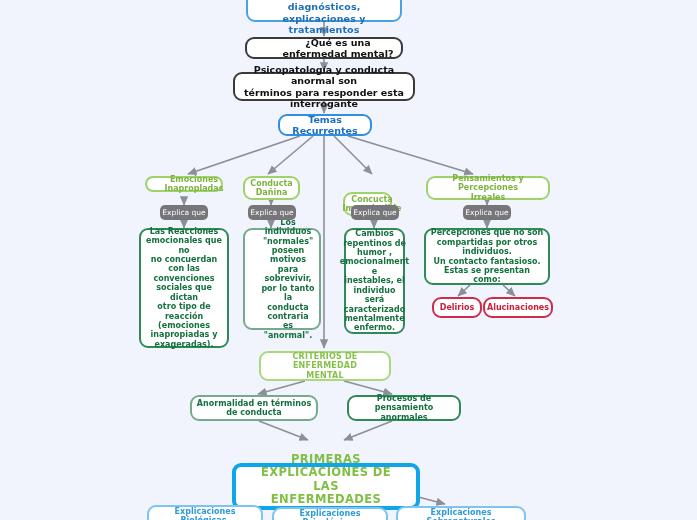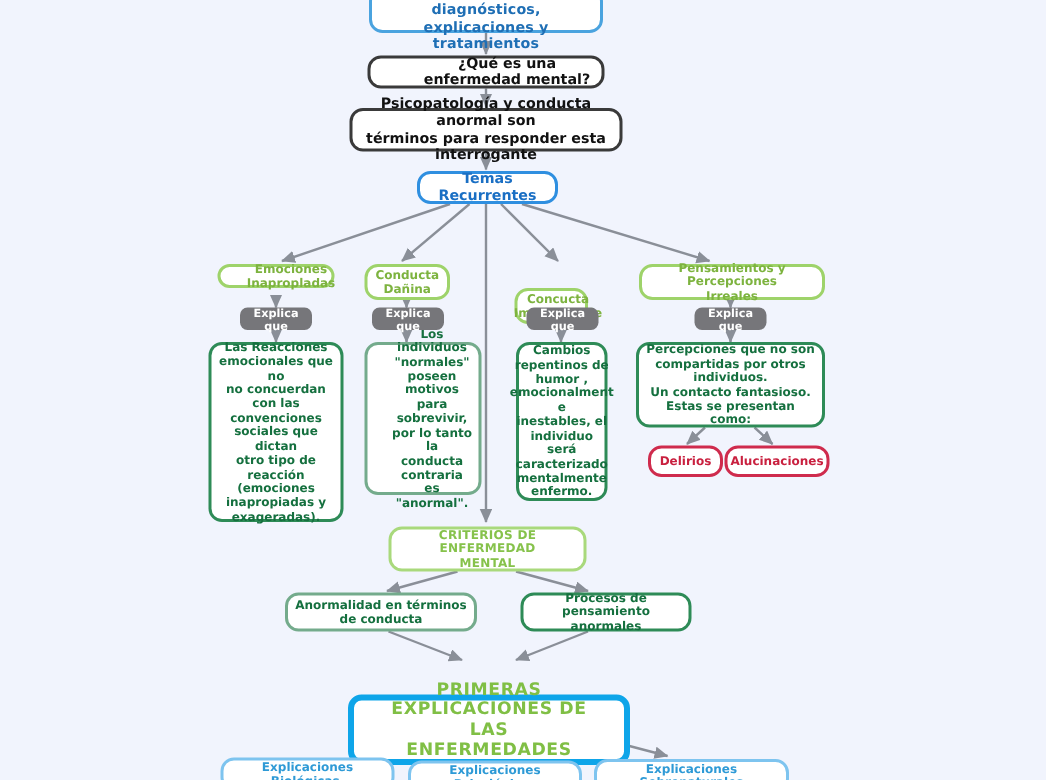--- a/index.html
+++ b/index.html
@@ -102,21 +102,21 @@
     box-sizing: border-box;
     background: #76767a;
     color: #ffffff;
     border-radius: 5px;
     font-size: 7.5px;
     display: flex;
     align-items: center;
     justify-content: center;
     text-align: center;
     z-index: 3;
-    font-weight: bold;
+    font-weight: normal;
   }
 </style>
 </head>
 <body style="background: rgb(241, 244, 253);">
 
 <div id="canvas">
 
   <svg class="links" viewBox="0 0 697 520">
     <defs>
       <marker id="ah" markerWidth="7" markerHeight="7" refX="5.4" refY="2.6" orient="auto">

